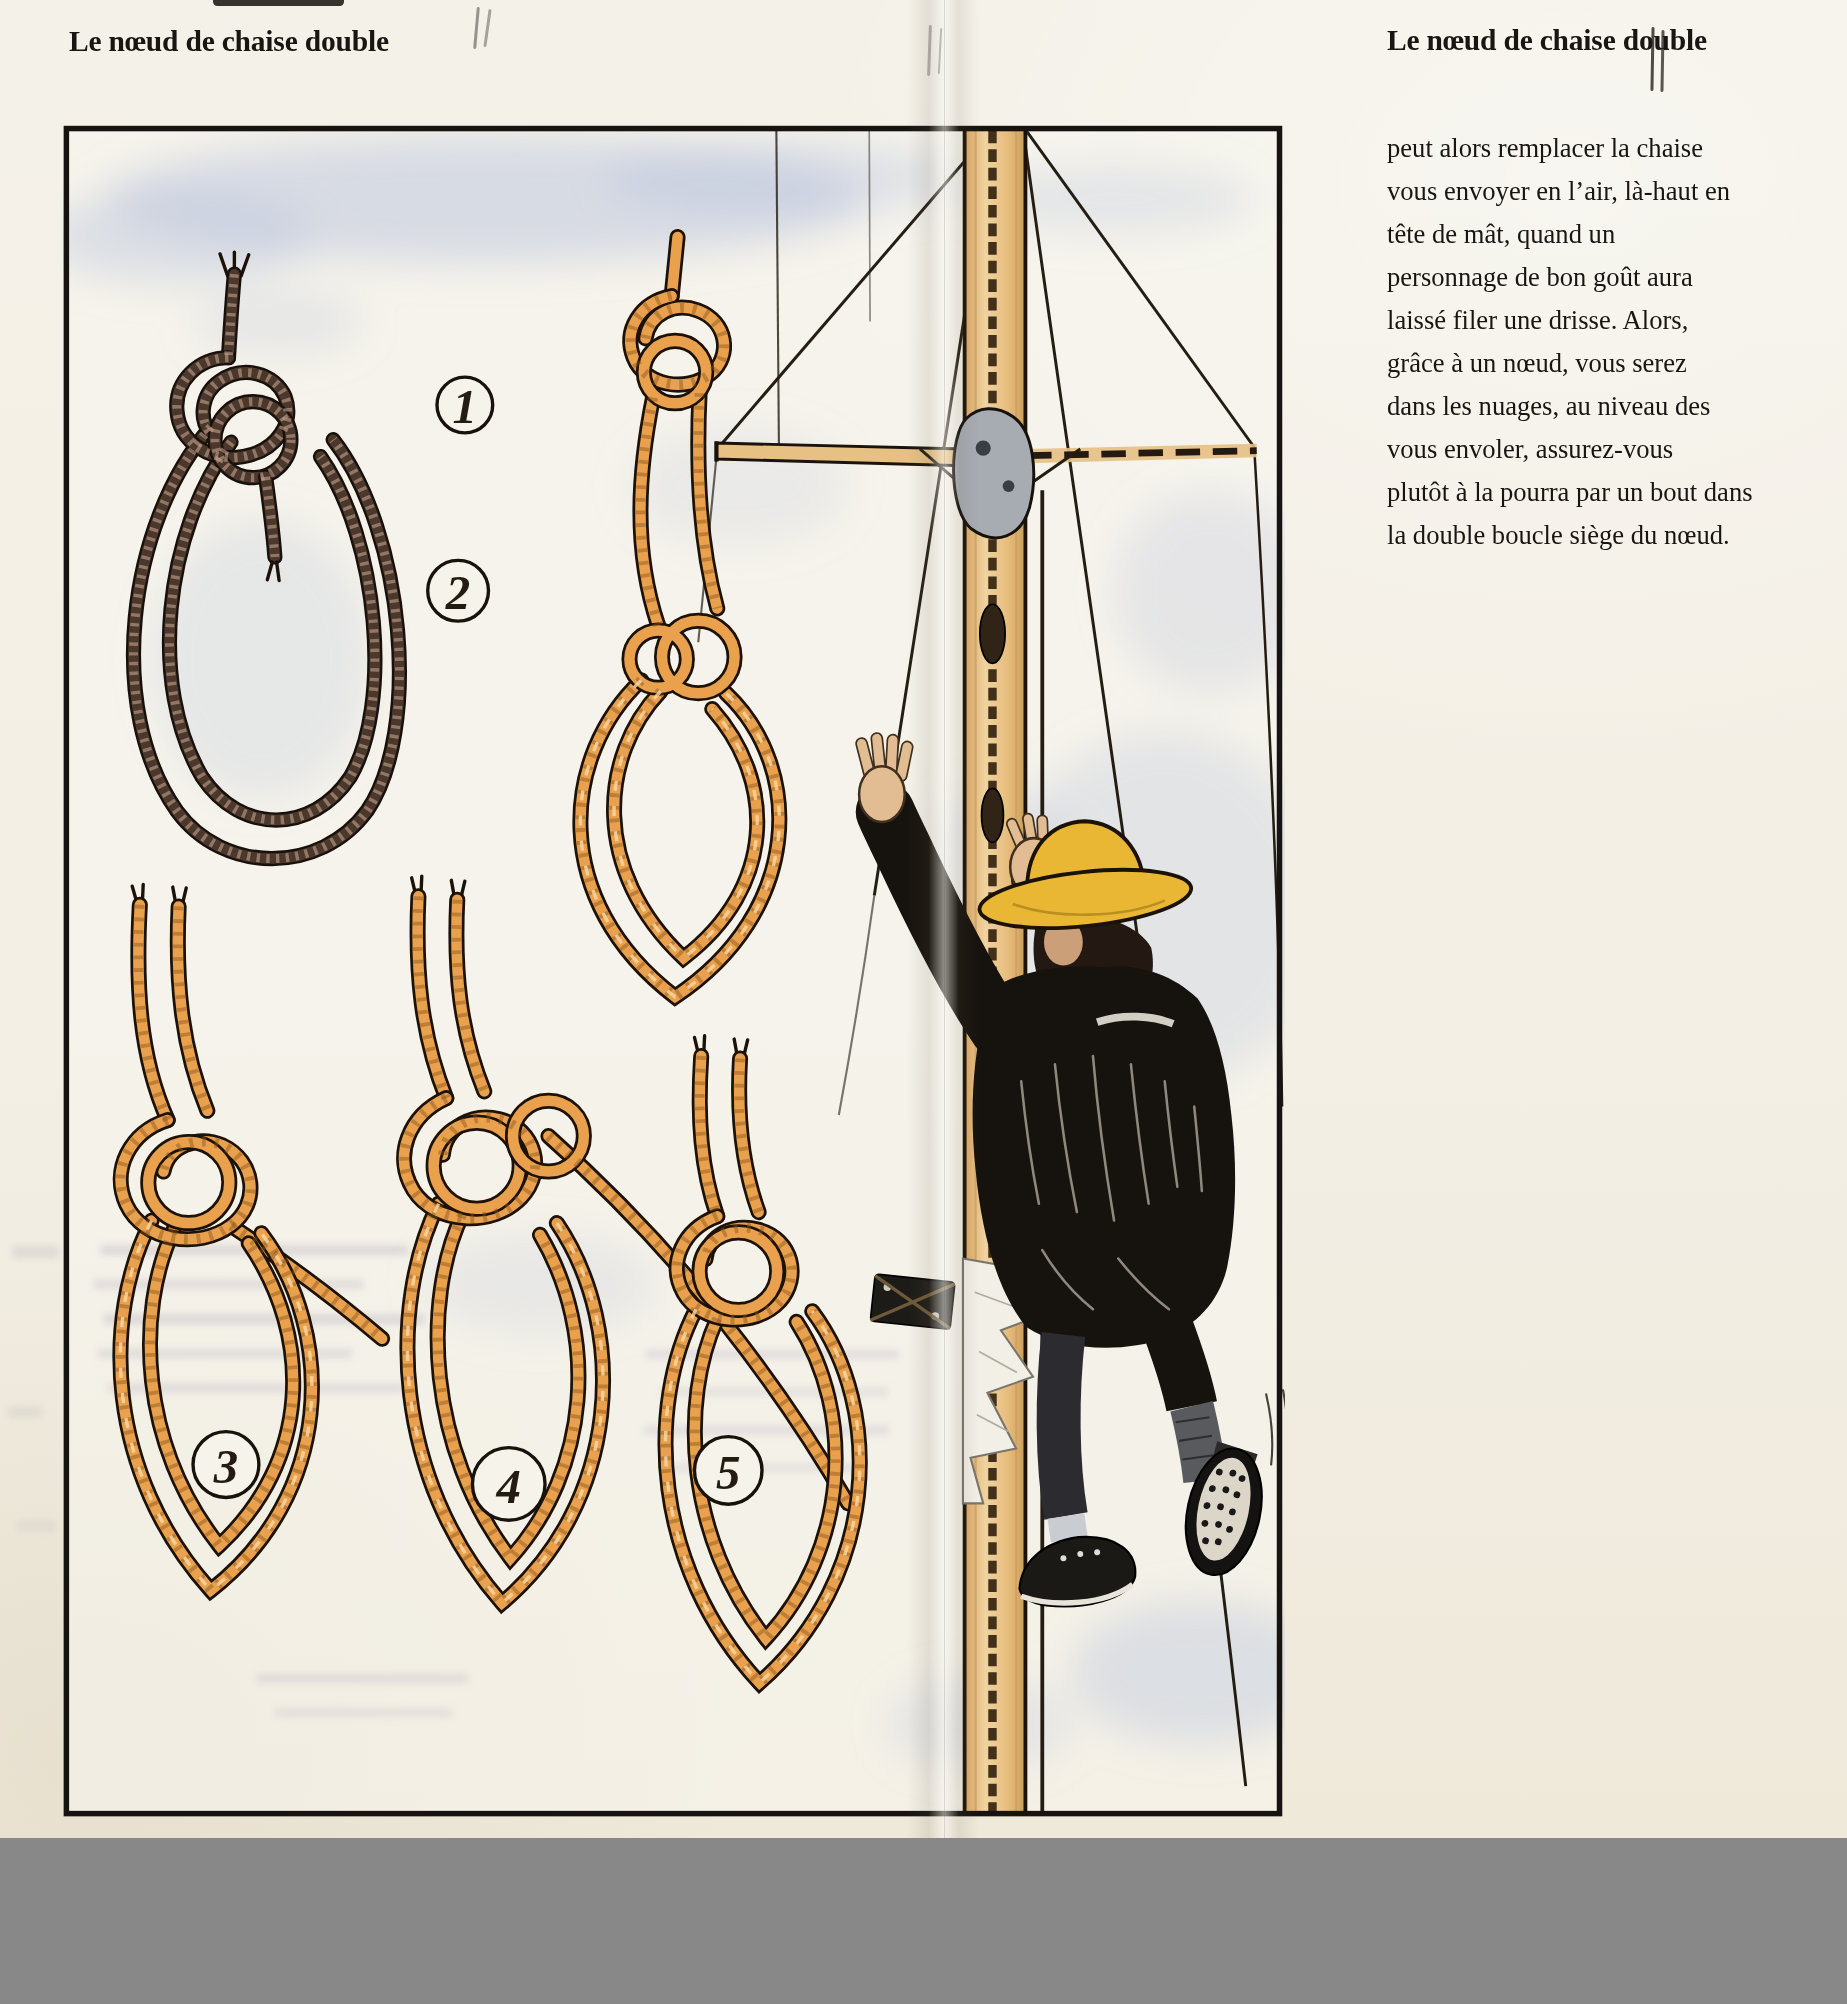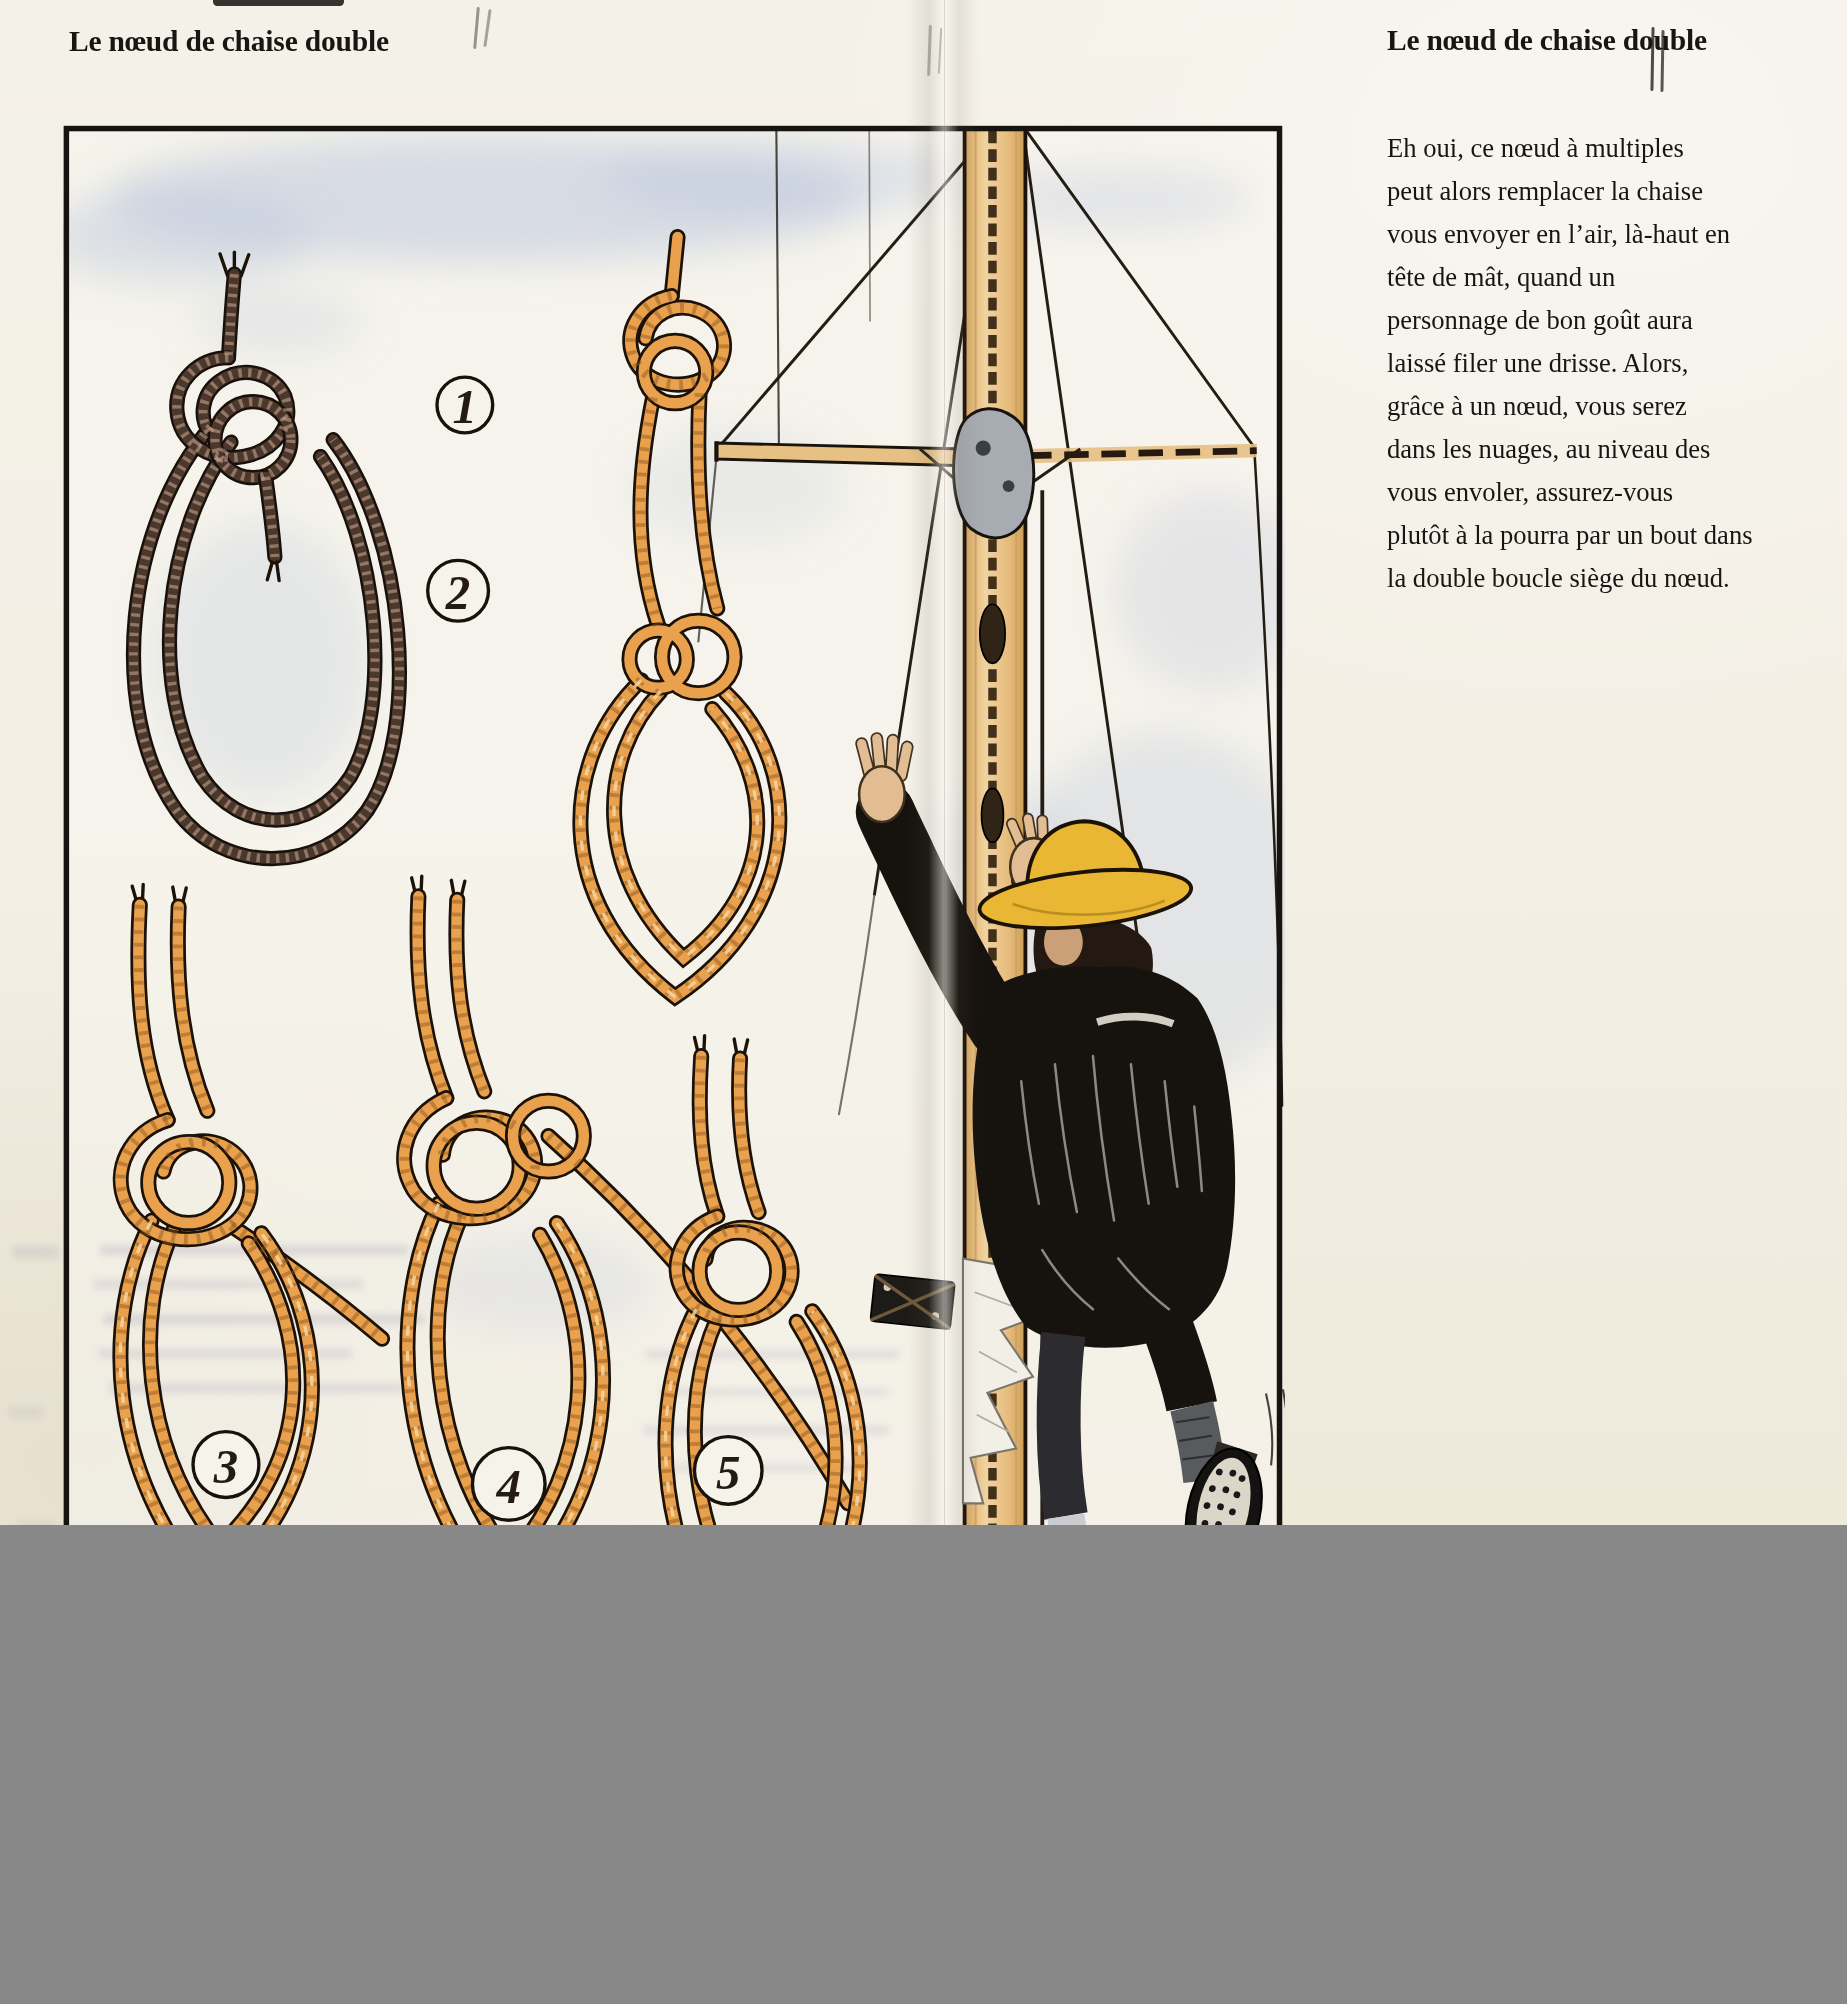--- a/index.html
+++ b/index.html
@@ -1,17 +1,17 @@
 <!DOCTYPE html>
 <html style="font-size:6.8px"><head>
 <meta charset="utf-8">
 <style>
   html,body{margin:0;padding:0;background:#888;}
   .page{
-    position:relative; width:1847px; height:1525px; overflow:hidden;
+    position:relative; width:1847px; height:1838px; overflow:hidden;
     font-family:"Liberation Serif", serif; color:#181512;
     background:
       radial-gradient(ellipse 1351px 1013px at 85% 10%, rgba(255,255,255,.35), rgba(255,255,255,0) 60%),
       radial-gradient(ellipse 1097px 844px at 5% 95%, rgba(205,195,170,.25), rgba(205,195,170,0) 60%),
       linear-gradient(180deg,#f4f1e8 0%, #f3efe5 55%, #efe9da 100%);
   }
   .title{position:absolute; font-weight:bold; font-size:29.5px; letter-spacing:-0.2px; white-space:nowrap;}
   .title-left{left:69px; top:24.5px;}
   .title-right{left:1387px; top:23.6px;}
   .text-col{position:absolute; left:1387px; top:127px; width:452px;}
@@ -66,21 +66,20 @@
 </style>
 </head>
 <body>
 
 <div class="page">
 
   <div class="title title-left">Le nœud de chaise double</div>
   <div class="title title-right">Le nœud de chaise double</div>
 
   <div class="text-col">
-    <div class="line">Eh oui, ce nœud à multiples</div>
     <div class="line">peut alors remplacer la chaise</div>
     <div class="line">vous envoyer en l’air, là-haut en</div>
     <div class="line">tête de mât, quand un</div>
     <div class="line">personnage de bon goût aura</div>
     <div class="line">laissé filer une drisse. Alors,</div>
     <div class="line">grâce à un nœud, vous serez</div>
     <div class="line">dans les nuages, au niveau des</div>
     <div class="line">vous envoler, assurez-vous</div>
     <div class="line">plutôt à la pourra par un bout dans</div>
     <div class="line">la double boucle siège du nœud.</div>

